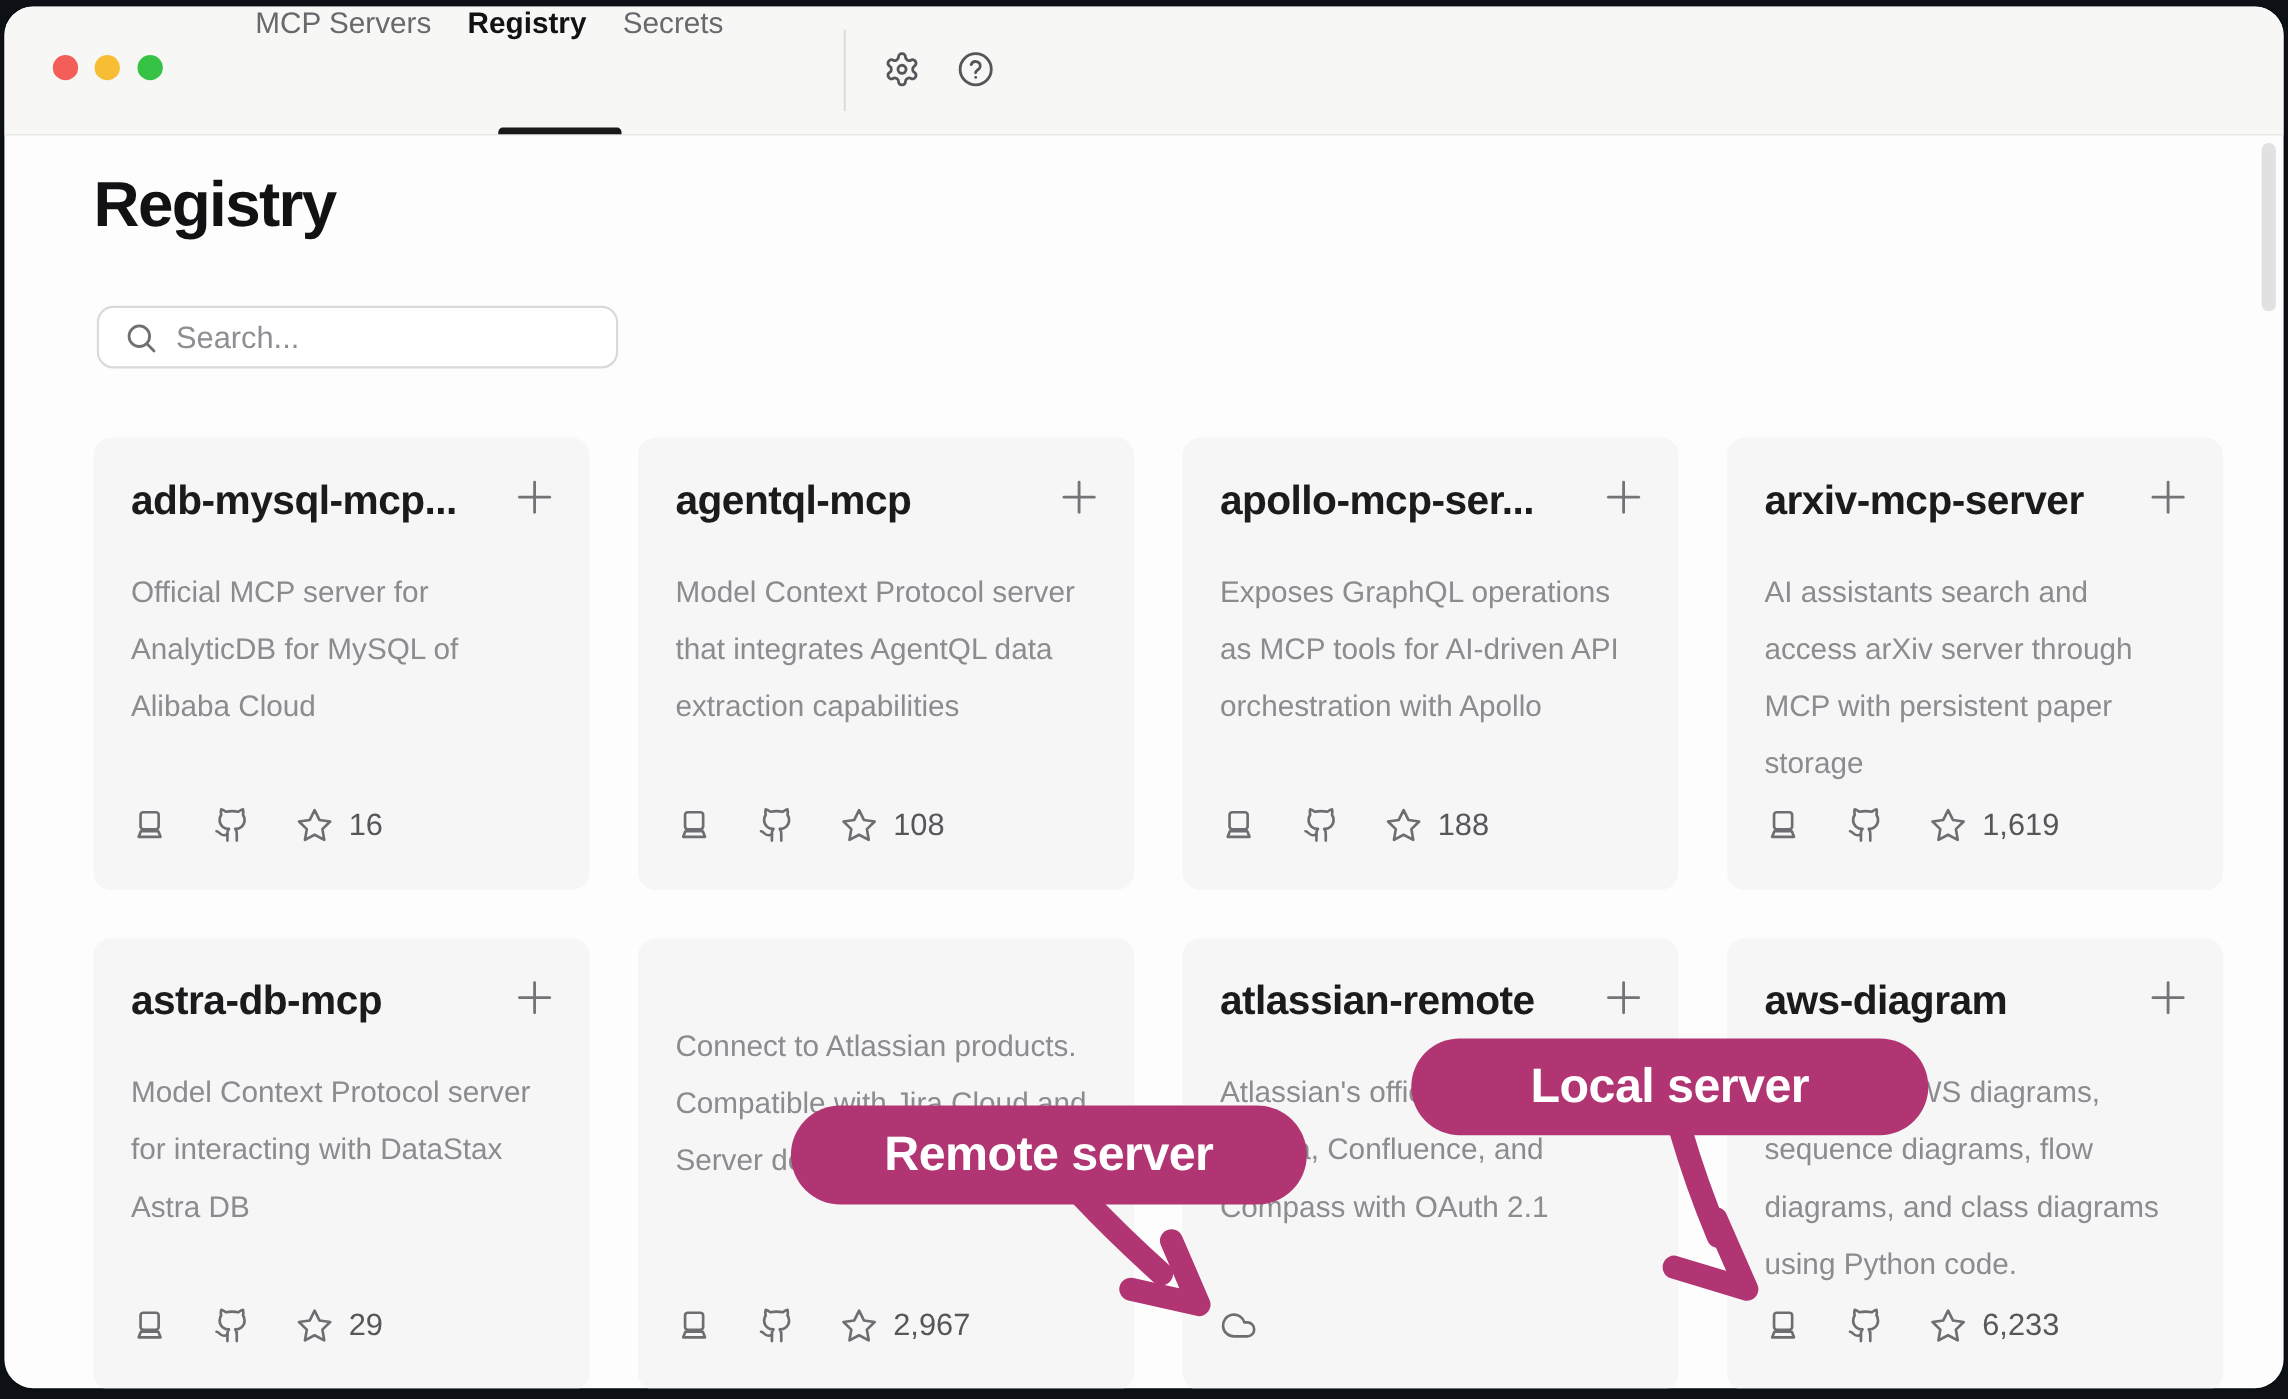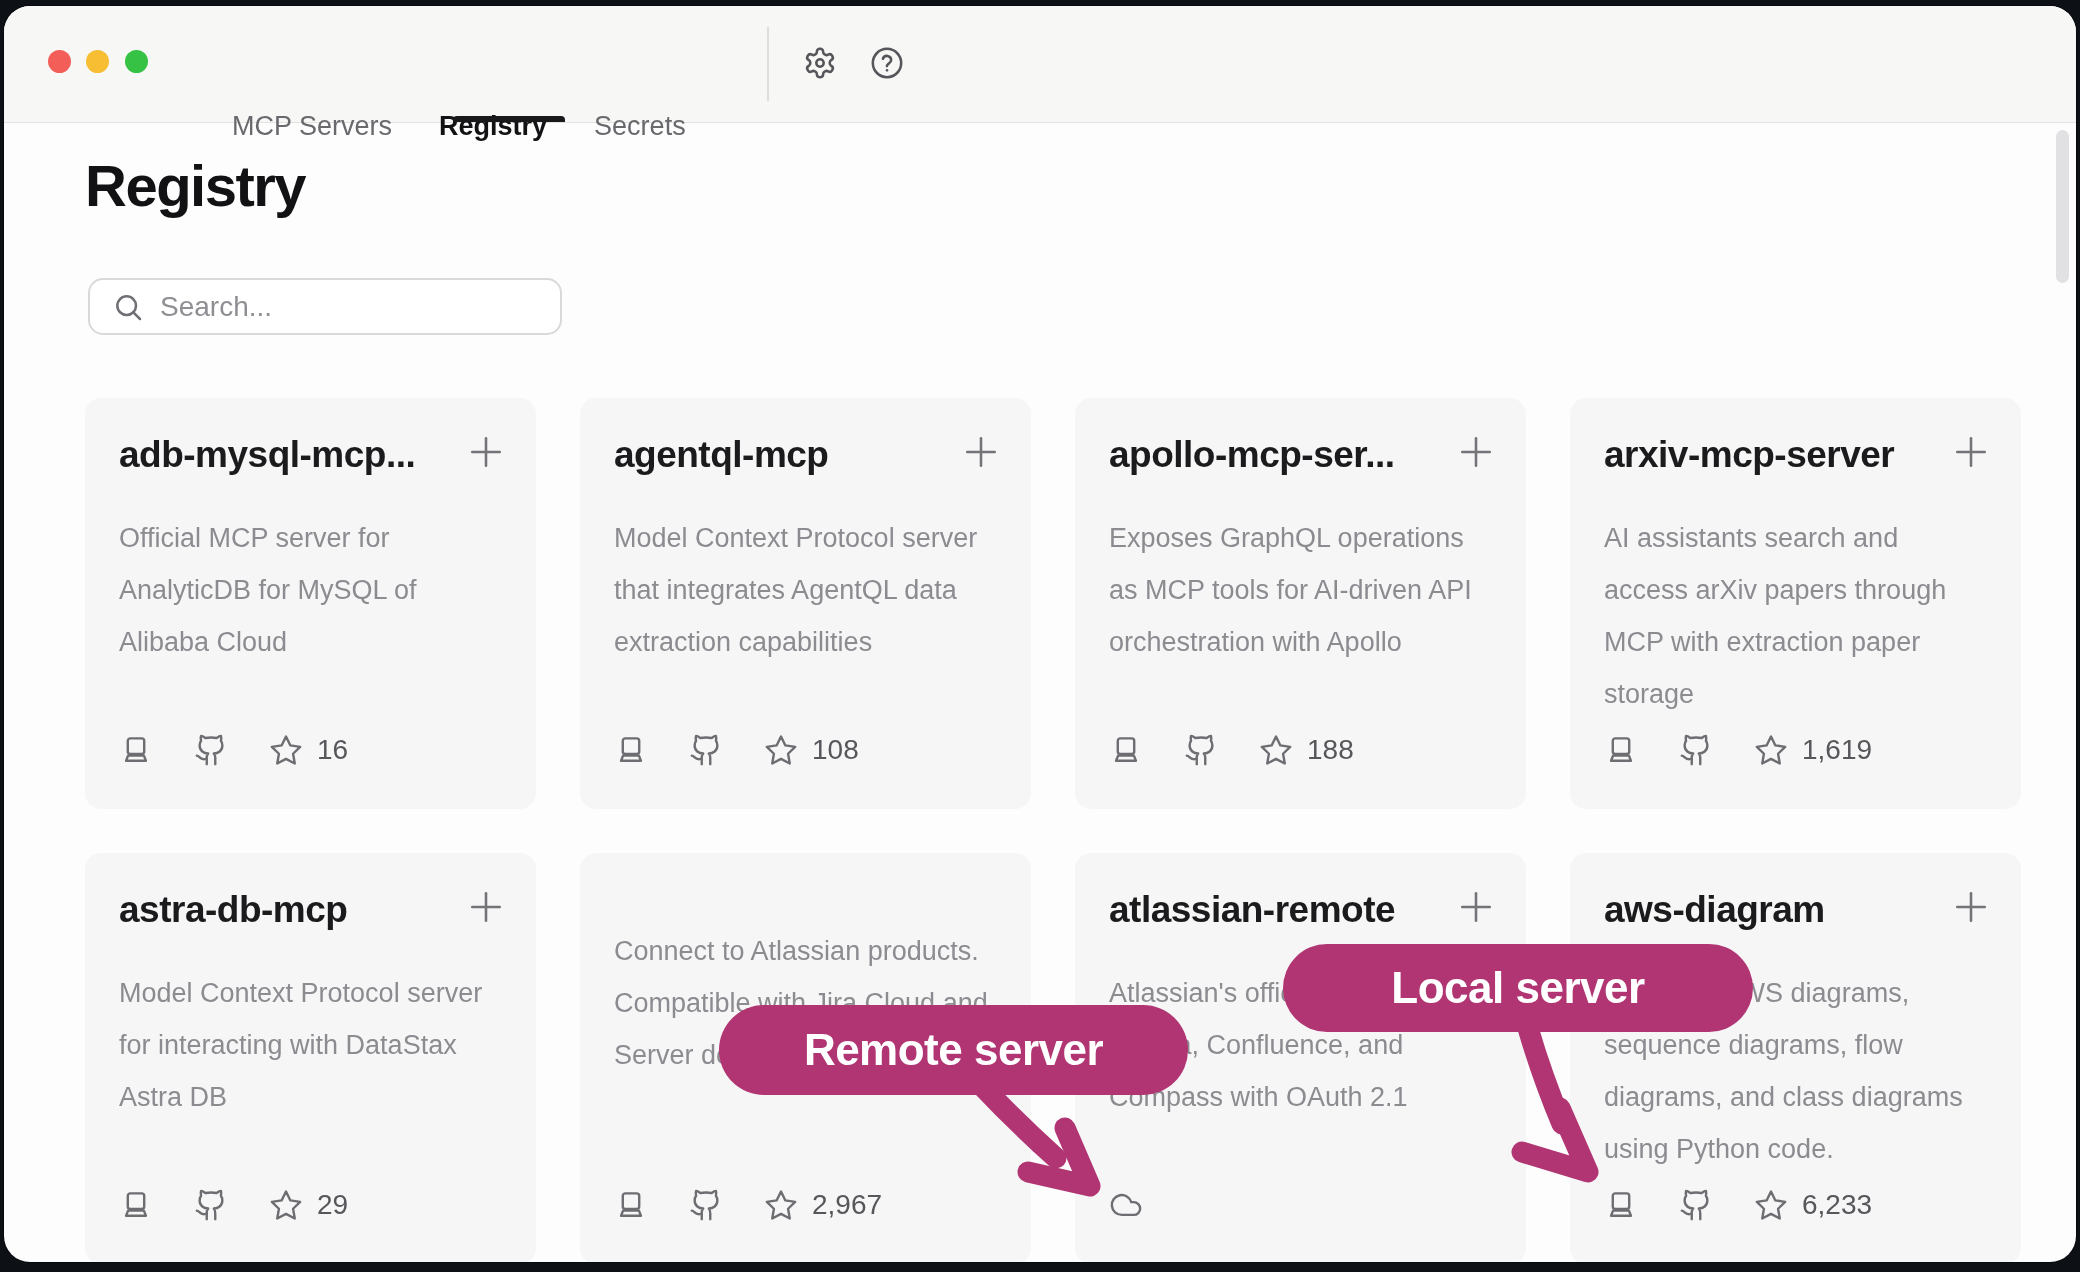--- a/index.html
+++ b/index.html
@@ -12,21 +12,21 @@
     box-shadow:0 0 0 1px rgba(0,0,0,.4); }
 
   
   .titlebar{ position:absolute; left:0; top:0; right:0; height:117px;
     background:#f7f7f6; border-bottom:1px solid #e2e2e0; }
   .traffic{ position:absolute; top:44px; width:23px; height:23px; border-radius:50%; }
   .traffic.red{ left:44px; background:#f35f58; }
   .traffic.yellow{ left:82px; background:#f7bd33; }
   .traffic.green{ left:121px; background:#35c245; }
   .tabs{ position:absolute; left:228px; top:0; height:100%; display:flex;
-    align-items:flex-end; gap:47px;margin-top:20px; }
+    align-items:flex-start; gap:33px; }
   .tab{ font-size:27px; color:#68686d; cursor:default; }
   .tab.active{ color:#121214; font-weight:700; }
   .tab-underline{ position:absolute; left:449px; bottom:0; width:112px; height:6px;
     background:#19191b; border-radius:4px 4px 0 0; }
   .tb-divider{ position:absolute; left:763px; top:21px; width:2px; height:74px;
     background:#dddddc; }
   .tb-icon{ position:absolute; top:38px; width:38px; height:38px; color:#55555a;
     display:flex; align-items:center; justify-content:center; }
   .tb-icon svg{ width:34px; height:34px; }
   .tb-icon.gear{ left:797px; }
@@ -233,21 +233,21 @@
   <div class="card">
     <div class="card-head">
       <div class="card-title">arxiv-mcp-server</div>
       <button class="add-btn">
         <svg viewBox="0 0 24 24" fill="none" stroke="currentColor" stroke-width="1.4" stroke-linecap="round">
           <line x1="12" y1="4.5" x2="12" y2="19.5"></line>
               <line x1="4.5" y1="12" x2="19.5" y2="12"></line>
         </svg>
       </button>
     </div>
-    <div class="card-desc">AI assistants search and access arXiv papers through MCP with extraction paper storage</div>
+    <div class="card-desc">AI assistants search and access arXiv server through MCP with persistent paper storage</div>
 
     <div class="card-footer footer-local">
       <span>
         <svg viewBox="0 0 24 24" fill="none" stroke="currentColor" stroke-width="1.7" stroke-linecap="round" stroke-linejoin="round">
           <rect x="6.2" y="3.8" width="11.6" height="11" rx="1.8"></rect>
           <path d="M5 19.6h14l-1.4-3.6H6.4Z"></path>
         </svg>
       </span>
       <span>
         <svg viewBox="0 0 24 24" fill="none" stroke="currentColor" stroke-width="1.7" stroke-linecap="round" stroke-linejoin="round">

